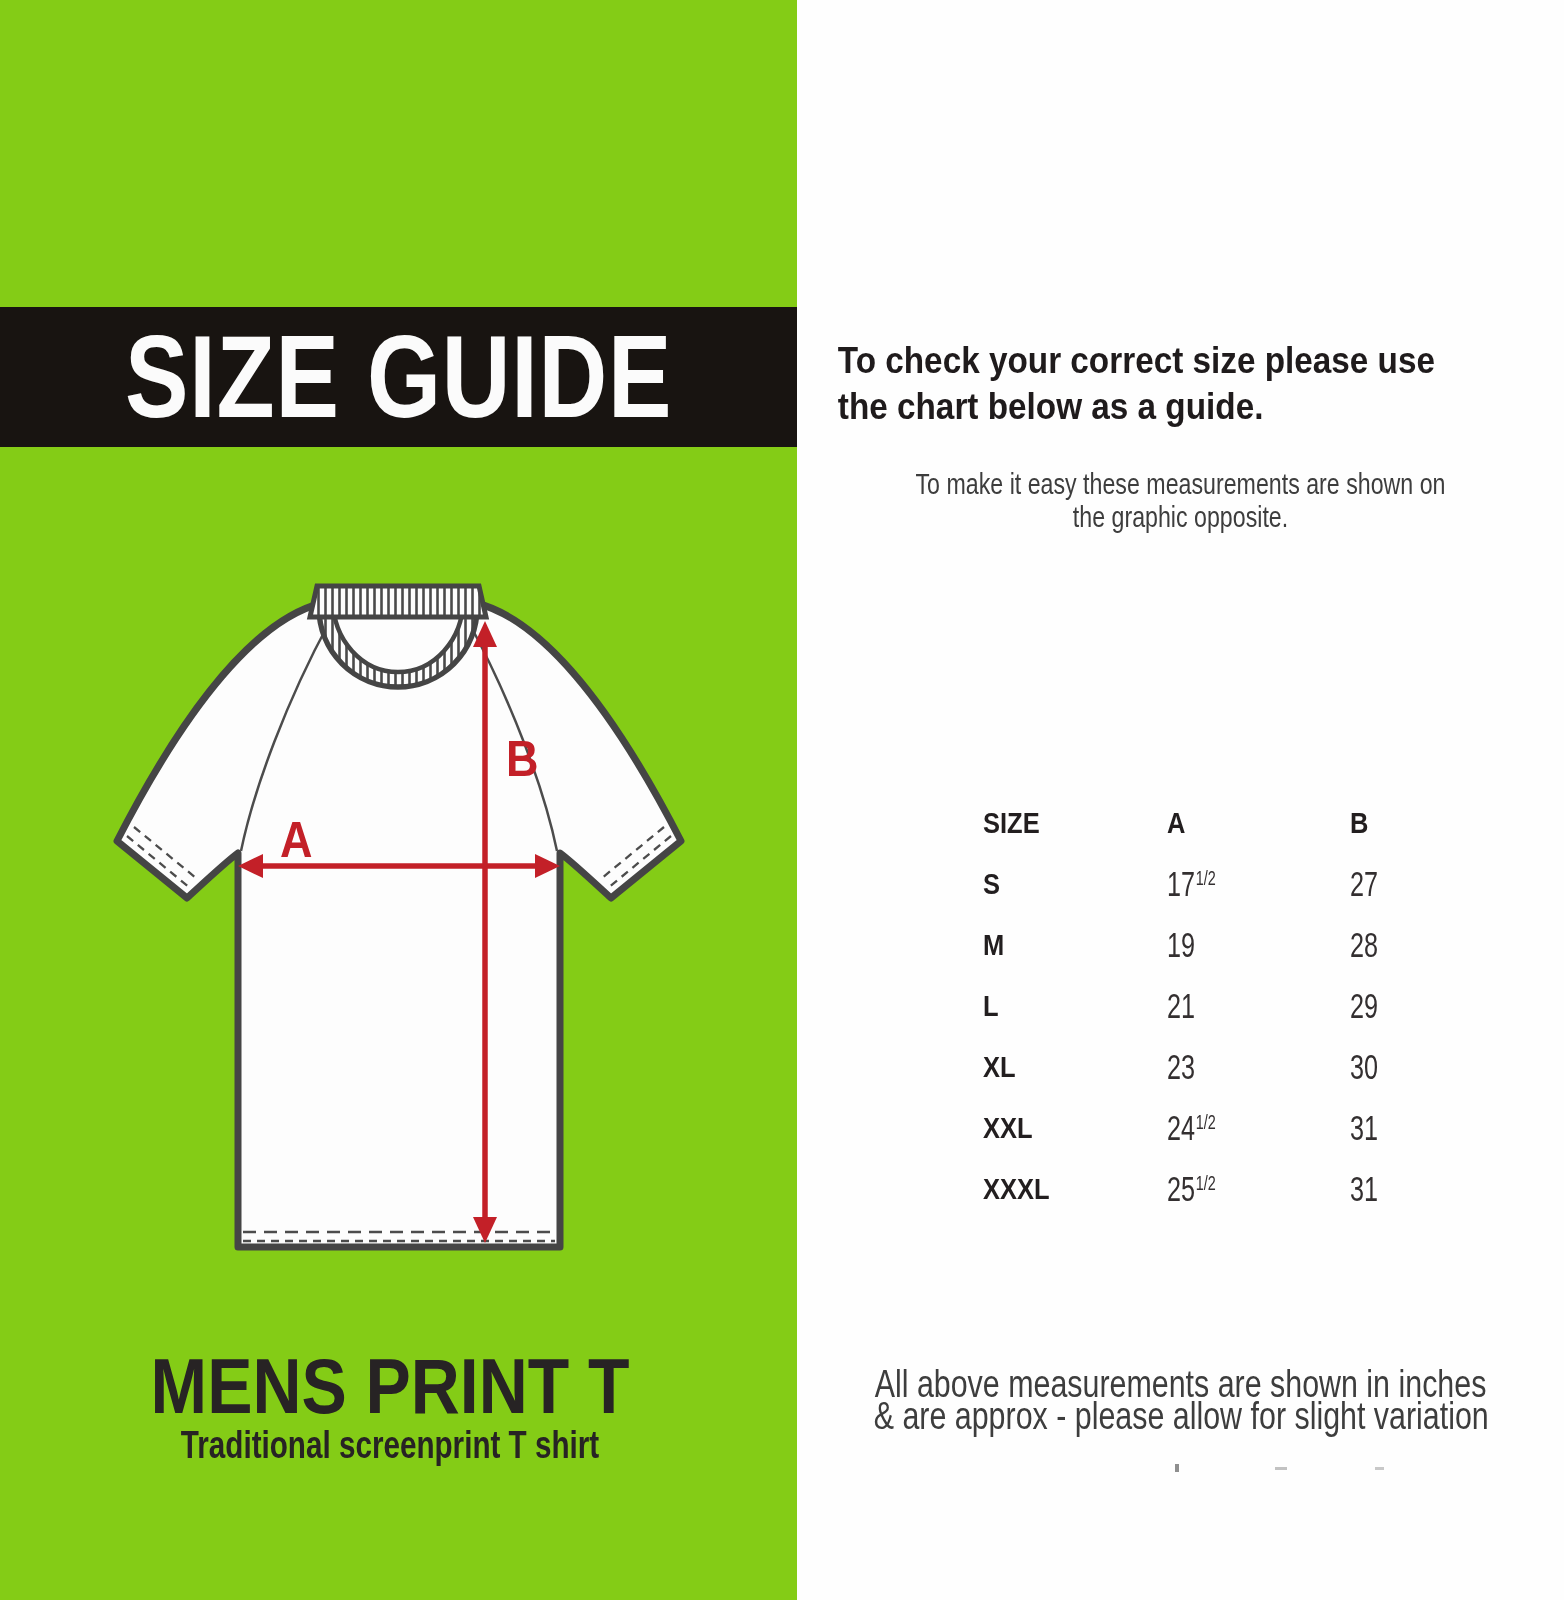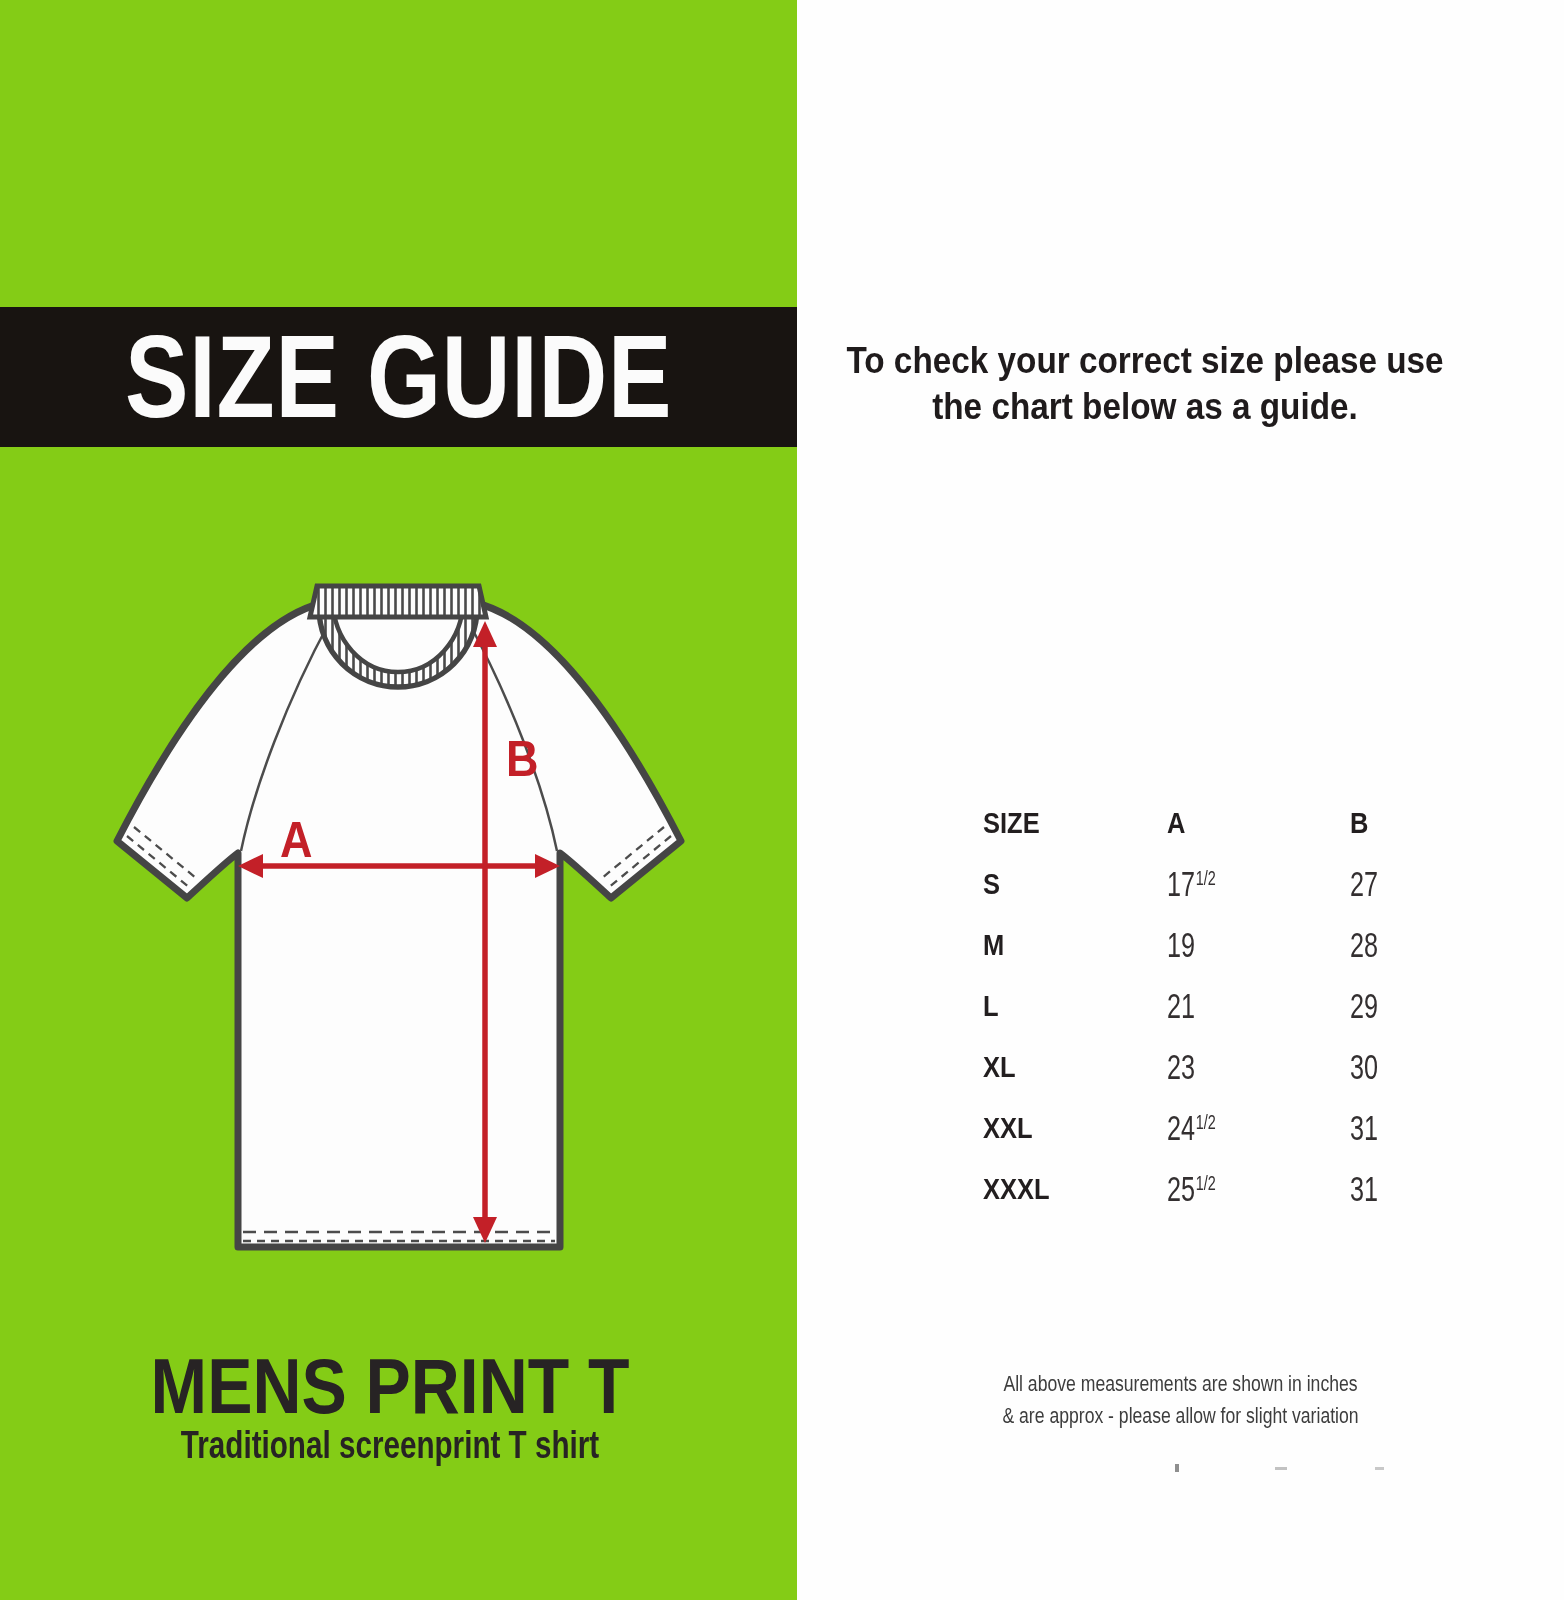--- a/index.html
+++ b/index.html
@@ -31,40 +31,40 @@
   .red-head { fill:#c32028; }
   .red-label { fill:#c32028; font-weight:bold; font-size:50px; font-family:"Liberation Sans", sans-serif; }
 
   .product-block { position:absolute; left:0; top:1350px; width:780px; text-align:center; color:#272324; }
   .product-title { font-size:78px; font-weight:bold; line-height:72px; white-space:nowrap; transform:scaleX(0.87); }
   .product-subtitle { margin-top:3px; font-size:38px; font-weight:bold; line-height:40px; white-space:nowrap; transform:scaleX(0.78); }
 
   
   .right-panel { position:absolute; left:797px; top:0; width:767px; height:1600px; background:#fefefe; }
 
-  .heading { position:absolute; top:338px; left:0; width:696px; text-align:center;
-             font-size:37px; line-height:46px; font-weight:bold; color:#1f1b1c; }
+  .heading { position:absolute; top:338px; left:0; width:696px; text-align:left;
+             font-size:37px; line-height:46px; font-weight:bold; color:#1f1b1c;padding-left:6px; }
   .heading .line { white-space:nowrap; transform:scaleX(0.9); }
 
   .para { position:absolute; left:0; width:767px; text-align:center;
           font-size:29px; color:#3d3d3d; }
   .para .line { white-space:nowrap; transform:scaleX(0.8); }
   .para-1 { top:468px; line-height:33px; }
   .para-2 { top:566px; line-height:32px; }
 
   .size-chart { position:absolute; left:186px; top:792px;
                 display:grid; grid-template-columns:184px 183px 120px; grid-auto-rows:61px;
                 align-items:center; }
   .sc-header, .sc-size { font-size:30px; font-weight:bold; color:#221e1f;
                          transform:scaleX(0.85); transform-origin:left center; white-space:nowrap; }
   .sc-val { font-size:35px; color:#332f30; transform:scaleX(0.72); transform-origin:left center; white-space:nowrap; }
   .sc-val .frac { font-size:20px; position:relative; top:-11px; margin-left:1px; }
 
   .footnote { position:absolute; top:1368px; left:0; width:767px; text-align:center;
-              font-size:22px; line-height:32px; color:#3d3d3d; }
+              font-size:38px; line-height:32px; color:#3d3d3d; }
   .footnote .line { white-space:nowrap; transform:scaleX(0.8); }
 
   .artifact { position:absolute; }
   .artifact.a1 { left:378px; top:1464px; width:4px;  height:8px; background:#8f8f8f; }
   .artifact.a2 { left:478px; top:1467px; width:12px; height:3px; background:#c2c2c2; }
   .artifact.a3 { left:578px; top:1467px; width:9px;  height:3px; background:#c8c8c8; }
 </style>
 </head>
 <body>
 
@@ -127,20 +127,24 @@
     </div>
   </div>
 
   <div class="right-panel">
 
     <div class="heading">
       <div class="line">To check your correct size please use</div>
       <div class="line">the chart below as a guide.</div>
     </div>
 
+    <div class="para para-1">
+      <div class="line">To make it easy these measurements are shown on</div>
+      <div class="line">the graphic opposite.</div>
+    </div>
 
 
     <div class="size-chart">
       <span class="sc-header">SIZE</span>
       <span class="sc-header">A</span>
       <span class="sc-header">B</span>
 
       <span class="sc-size">S</span>
       <span class="sc-val"><span>17</span><span class="frac">1/2</span></span>
       <span class="sc-val">27</span>

